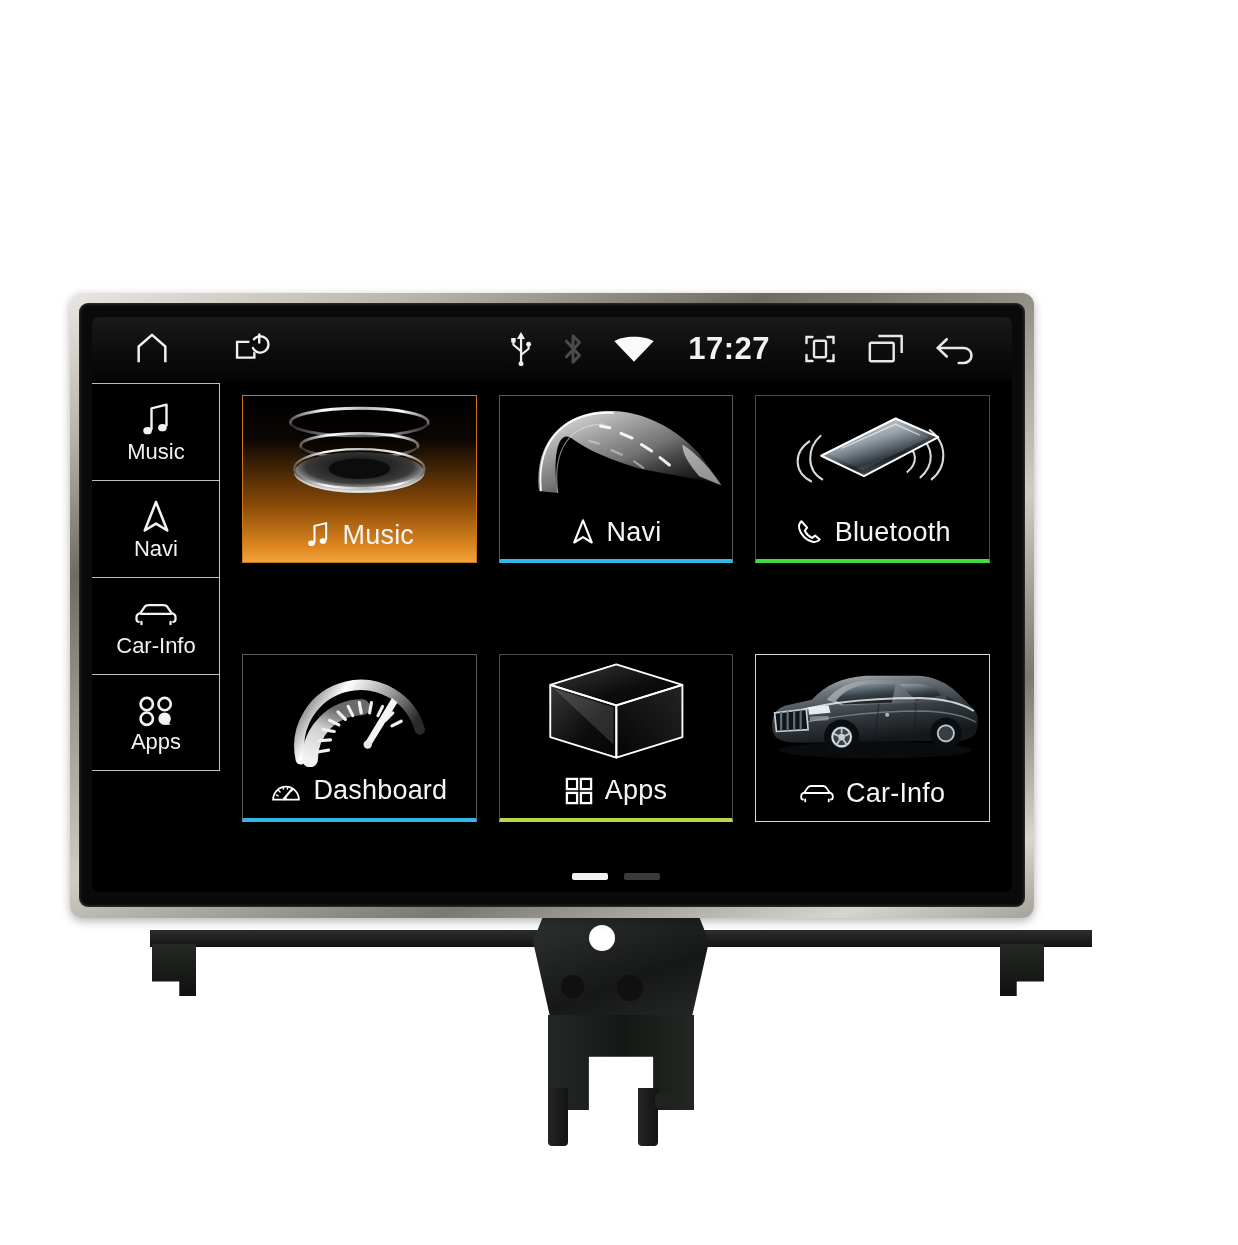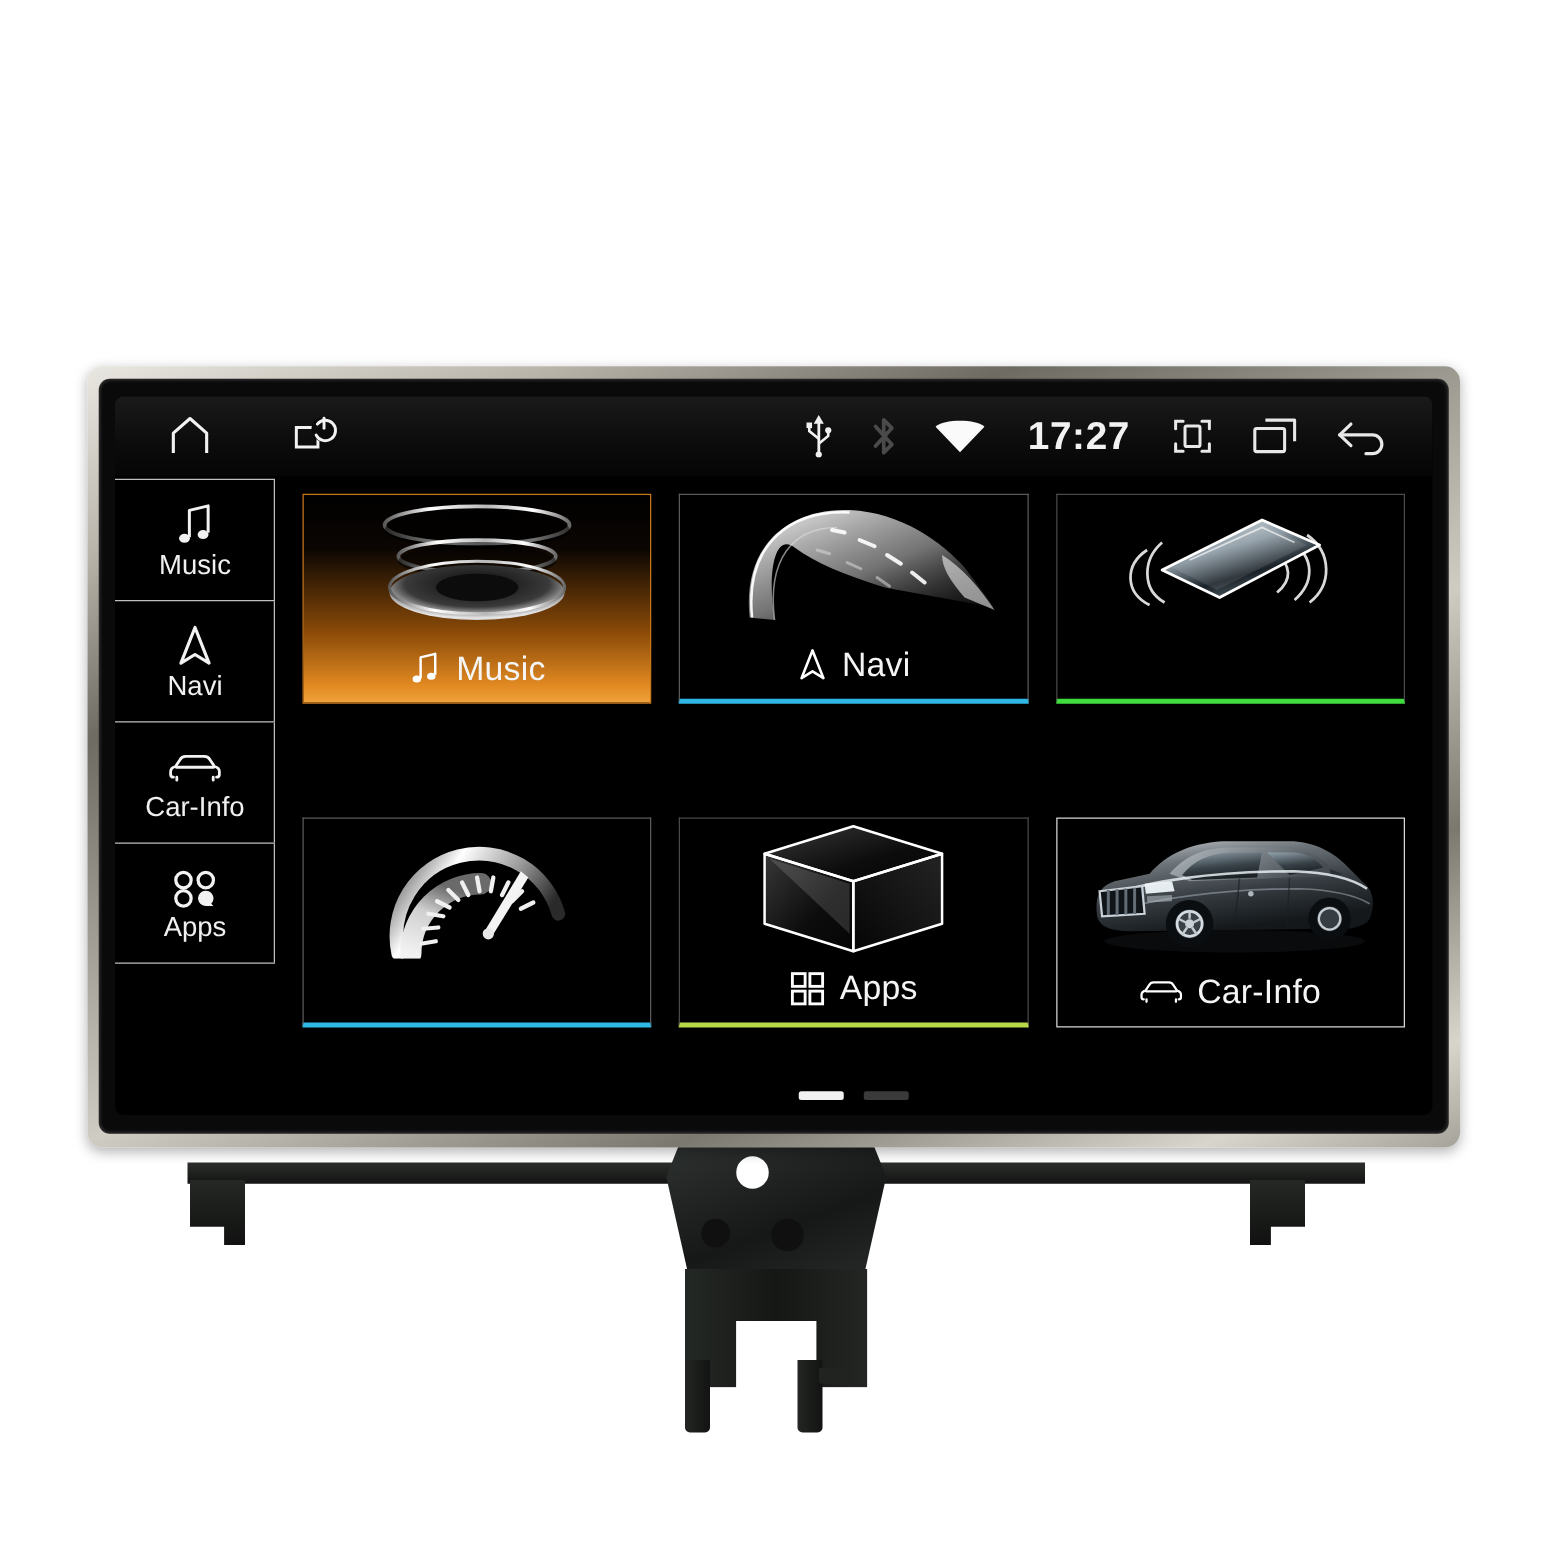--- a/index.html
+++ b/index.html
@@ -31,21 +31,21 @@
   .bracket-arm{position:absolute;height:17px;background:linear-gradient(180deg,#2c2f2c,#121312);}
   .arm-l{left:150px;top:930px;width:400px;}
   .arm-r{left:692px;top:930px;width:400px;}
   .bracket-foot{position:absolute;width:44px;height:52px;background:linear-gradient(180deg,#252825,#101110);
     clip-path:polygon(0 0,100% 0,100% 100%,62% 100%,62% 72%,0 72%);}
   .foot-l{left:152px;top:944px;}
   .foot-r{left:1000px;top:944px;transform:scaleX(-1);}
 
   
   #bezel{
-    position:absolute;left:70px;top:293px;width:1098px;height:625px;
+    position:absolute;left:70px;top:293px;width:964px;height:625px;
     border-radius:12px;
     background:linear-gradient(158deg,#e9e7e1 0%,#b9b5ab 14%,#6e6b63 28%,#9d9a92 42%,#cfccc4 58%,#7b786f 76%,#d8d5cd 92%,#a5a29a 100%);
     box-shadow:0 3px 10px rgba(0,0,0,.30);
   }
   #bezel-inner{
     position:absolute;left:9px;top:10px;right:9px;bottom:11px;
     border-radius:9px;background:#0a0a0a;
     box-shadow:inset 0 0 3px 1px rgba(255,255,255,.18);
   }
   
@@ -355,20 +355,28 @@
                   <path d="M58 44 C40 56 40 78 60 88"></path>
                   <path d="M70 38 C54 52 54 76 72 86"></path>
                   <path d="M186 32 C206 46 206 72 188 86"></path>
                   <path d="M174 38 C192 50 192 70 176 84"></path>
                   <path d="M160 46 C174 56 174 68 162 78"></path>
                 </g>
                 <path d="M70 60 L150 20 L196 40 L116 82 Z" fill="url(#phg)" stroke="#ffffff" stroke-width="2.2" stroke-linejoin="round"></path>
                 <path d="M78 58 L150 24 L186 40 L114 76 Z" fill="#ffffff" opacity=".10"></path>
                 <path d="M92 52 L150 26 L176 38" fill="none" stroke="#ffffff" stroke-width="1.3" opacity=".65"></path>
               </svg>
+            </div>
+            <div class="tile-bar">
+              <span class="tile-ico">
+                <svg width="28" height="28" viewBox="0 0 24 24" fill="none" stroke="#ffffff" stroke-width="1.7" stroke-linejoin="round">
+                  <path d="M5.5 2.8 C4 4.3 3 6.5 3.6 9 4.8 14.4 9.6 19.2 15 20.4c2.5.6 4.7-.4 6.2-1.9l-4-3.4-2.6 2c-2.6-1.2-5-3.6-6.2-6.2l2-2.6z"></path>
+                </svg>
+              </span>
+              <span class="tile-label">Bluetooth</span>
             </div>
           </div>
 
           <div class="tile accent-cyan">
             <div class="art">
               <svg width="100%" height="100%" viewBox="0 0 250 112" preserveAspectRatio="xMidYMid meet">
                 <defs>
                   <linearGradient id="gaug" x1="0" y1="0" x2="1" y2=".4">
                     <stop offset="0" stop-color="#4a4a4a"></stop>
                         <stop offset=".35" stop-color="#ffffff"></stop>
@@ -393,20 +401,37 @@
                   <path d="M125 47 L127 58"></path>
                       <path d="M138 47 L136 58"></path>
                       <path d="M150 51 L145 61"></path>
                   <path d="M161 58 L153 66"></path>
                       <path d="M170 67 L160 72"></path>
                 </g>
                 <path d="M160 42 L131 90 L137 94 L166 47 Z" fill="#f4f4f4"></path>
                 <circle cx="134" cy="92" r="4.5" fill="#e8e8e8"></circle>
               </svg>
             </div>
+            <div class="tile-bar">
+              <span class="tile-ico">
+                <svg width="30" height="26" viewBox="0 0 26 20" fill="none" stroke="#ffffff" stroke-width="1.5" stroke-linecap="round">
+                  <path d="M1.8 17.5 A11.2 11.2 0 0 1 24.2 17.5 Z"></path>
+                  <path d="M18 8.6 L12.4 15.4" stroke-width="1.8"></path>
+                  <circle cx="12" cy="16.5" r="1.6" fill="#fff" stroke="none"></circle>
+                  <g stroke-width="1.2">
+                    <path d="M4.6 13.4 L6.2 14.2"></path>
+                        <path d="M6.6 9.6 L7.9 10.8"></path>
+                    <path d="M10.2 6.8 L10.9 8.4"></path>
+                        <path d="M14.6 6.6 L14.1 8.3"></path>
+                    <path d="M18.8 8.6 L17.7 10"></path>
+                  </g>
+                </svg>
+              </span>
+              <span class="tile-label">Dashboard</span>
+            </div>
           </div>
 
           <div class="tile accent-lime">
             <div class="art">
               <svg width="100%" height="100%" viewBox="0 0 250 112" preserveAspectRatio="xMidYMid meet">
                 <defs>
                   <linearGradient id="facel" x1="0" y1="0" x2="1" y2="1">
                     <stop offset="0" stop-color="#ffffff" stop-opacity=".22"></stop>
                     <stop offset=".6" stop-color="#ffffff" stop-opacity=".05"></stop>
                     <stop offset="1" stop-color="#ffffff" stop-opacity=".02"></stop>

